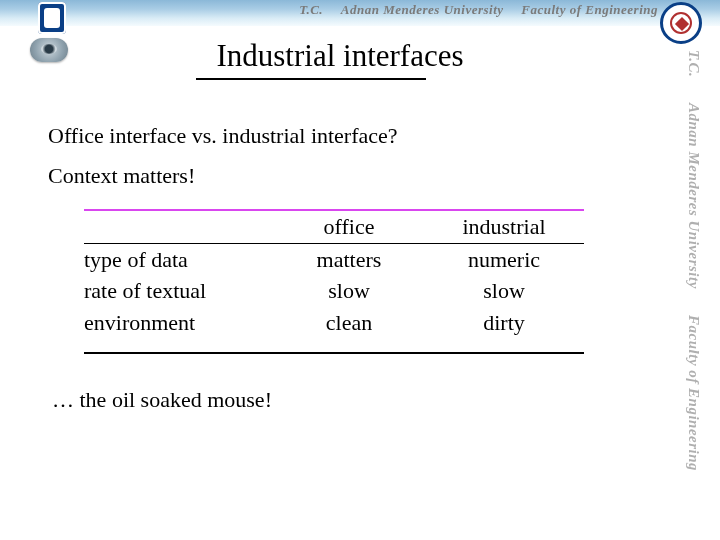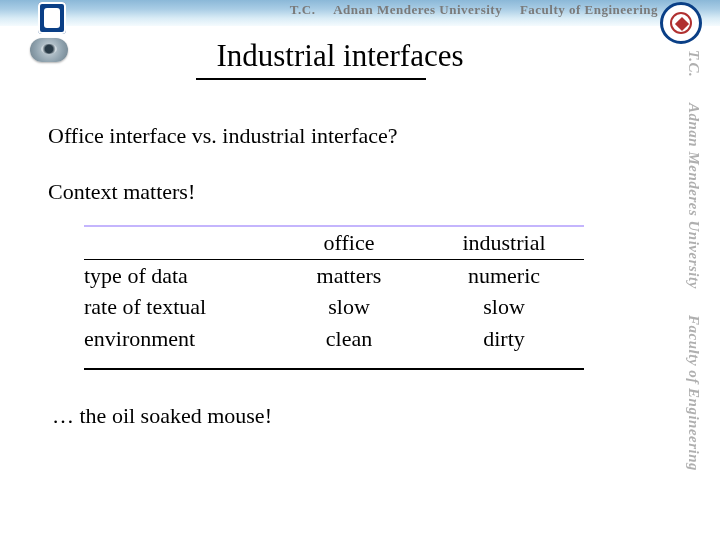--- a/index.html
+++ b/index.html
@@ -22,20 +22,21 @@
     top: 0; left: 0; right: 0;
     height: 26px;
     background: linear-gradient(to bottom,
       #8bb8d8 0%, #a9cde5 35%, #d9ecf6 70%, #f5fbfe 100%);
   }
   .top-bar-caption {
     position: absolute;
     right: 62px;
     top: 2px;
     font-family: "Georgia", "Times New Roman", serif;
+    font-style: italic;
     font-weight: bold;
     font-size: 13px;
     color: #7a7a7a;
     letter-spacing: 0.5px;
     white-space: nowrap;
   }
   .top-bar-caption .seg { margin-left: 14px; }
   
   .logo-left-top {
     position: absolute;
@@ -136,37 +137,37 @@
   
   .body-area {
     position: absolute;
     top: 122px;
     left: 48px;
     right: 70px;
     color: #000;
     font-size: 22px;
     line-height: 1.25;
   }
-  .line1 { margin-bottom: 28px; }
+  .line1 { margin-bottom: 12px; }
   .line2 { margin-bottom: 20px; }
 
   table.cmp {
     border-collapse: collapse;
     margin-left: 36px;
     margin-top: 6px;
     font-size: 22px;
   }
   table.cmp th, table.cmp td {
     padding: 2px 0;
     font-weight: normal;
   }
   table.cmp .col-label { width: 190px; text-align: left; }
   table.cmp .col-a { width: 150px; text-align: center; }
   table.cmp .col-b { width: 160px; text-align: center; }
-  table.cmp thead tr { border-top: 2px solid #c4b5fd; border-bottom: 1.5px solid #000; font-family: Liberation Serif, serif; }
+  table.cmp thead tr { border-top: 2px solid #d946ef; border-bottom: 1.5px solid #000; font-family: Liberation Serif, serif; }
   table.cmp tbody tr:last-child td { border-bottom: 2px solid #000; padding-bottom:16px; }
 
   .footer-note {
     margin-top: 32px;
     margin-left: 4px;
     font-size: 22px;
   }
 </style>
 </head>
 <body>

